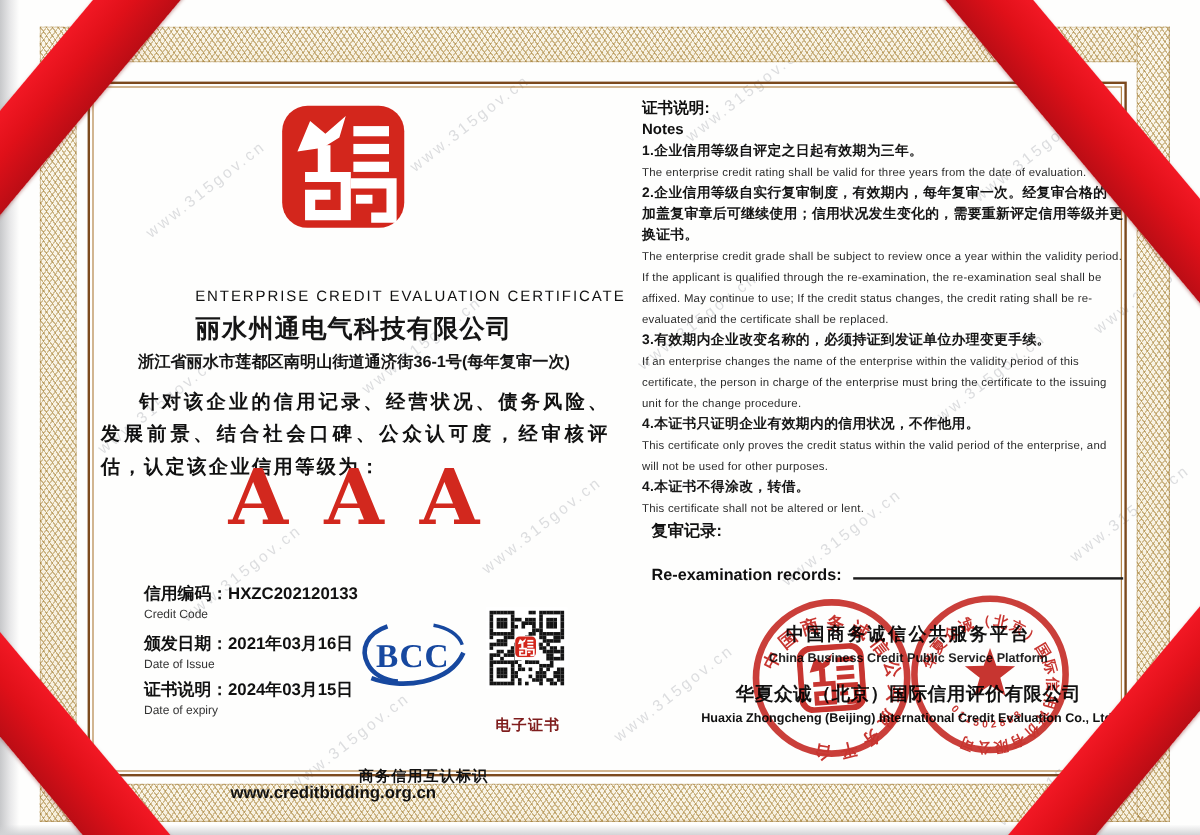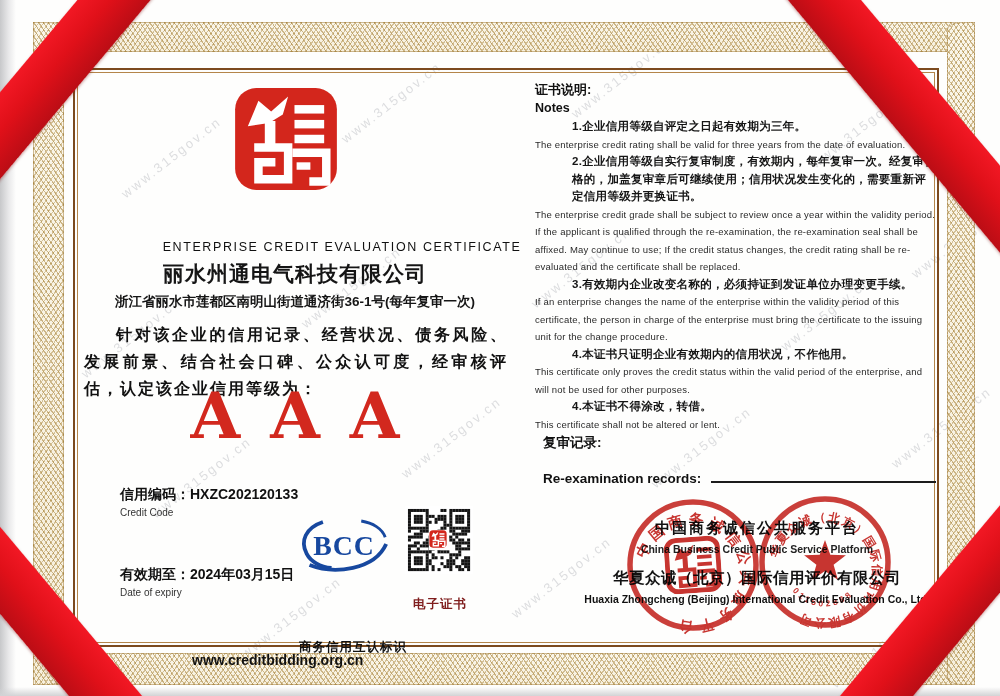--- a/index.html
+++ b/index.html
@@ -66,21 +66,21 @@
                font-weight:bold;font-size:12.5px;letter-spacing:1px;color:#111;white-space:nowrap;margin-top:43px;}
   .qr{position:absolute;left:405px;top:506px;width:68px;height:68px;background:#fff;}
   .qr svg{position:absolute;inset:0;}
   .qr-logo{position:absolute;left:24px;top:24px;width:20px;height:20px;background:#fff;padding:1px;box-sizing:border-box;}
   .qr-caption{position:absolute;left:400px;top:596px;width:80px;text-align:center;
               font-weight:bold;font-size:12.5px;letter-spacing:1px;color:#7f1d1d;white-space:nowrap;}
   
   .notes{position:absolute;left:535px;top:80px;width:402px;}
   .notes .h-cn{font-weight:bold;font-size:13px;line-height:19px;color:#111;}
   .notes .h-en{font-weight:bold;font-size:12.5px;line-height:19px;color:#111;}
-  .notes .cn{font-weight:bold;font-size:11.5px;line-height:17.5px;color:#151515;letter-spacing:.3px;margin-left:37px;}
+  .notes .cn{font-weight:bold;font-size:11.5px;line-height:17.5px;color:#151515;letter-spacing:.3px;}
   .notes .en{font-size:9.5px;line-height:17.5px;color:#2a2a2a;letter-spacing:.2px;}
   .re-exam{position:absolute;left:543px;top:434px;width:402px;}
   .re-exam .cn{font-weight:bold;font-size:13.5px;color:#111;}
   .re-exam .en{font-weight:bold;font-size:13.5px;color:#111;margin-top:18px;}
   .re-exam .line{display:inline-block;width:225px;border-bottom:2px solid #1c1c1c;height:11px;margin-left:10px;}
   
   .issuer{position:absolute;left:566px;top:519px;width:382px;text-align:center;}
   .issuer .p-cn{font-weight:bold;font-size:15px;letter-spacing:2px;color:#111;white-space:nowrap;}
   .issuer .p-en{font-size:10.5px;font-weight:600;color:#222;margin-top:5px;white-space:nowrap;}
   .issuer .c-cn{font-weight:bold;font-size:15.5px;letter-spacing:.5px;color:#111;margin-top:13px;white-space:nowrap;}
@@ -158,22 +158,26 @@
   <div class="company">丽水州通电气科技有限公司</div>
   <div class="address">浙江省丽水市莲都区南明山街道通济街36-1号(每年复审一次)</div>
 
   <div class="statement">针对该企业的信用记录、经营状况、债务风险、发展前景、结合社会口碑、公众认可度，经审核评估，认定该企业信用等级为：</div>
   <div class="rating">AAA</div>
 
   <div class="field" style="top:486px;">
     <div class="cnline"><span>信用编码：</span><span>HXZC202120133</span></div>
     <div class="enline">Credit Code</div>
   </div>
+  <div class="field" style="top:528px;">
+    <div class="cnline"><span>颁发日期：</span><span>2021年03月16日</span></div>
+    <div class="enline">Date of Issue</div>
+  </div>
   <div class="field" style="top:566px;">
-    <div class="cnline"><span>有效期至：</span><span>2024年03月15日</span></div>
+    <div class="cnline"><span>证书说明：</span><span>2024年03月15日</span></div>
     <div class="enline">Date of expiry</div>
   </div>
   <div class="url2">www.creditbidding.org.cn</div>
 
   <svg class="bcc" viewBox="0 0 96 58">
     <path d="M26,6 C8,12 2,26 9,39 C13,47 23,53 35,54" fill="none" stroke="#17489f" stroke-width="4"></path>
     <path d="M12,51 C38,61 80,56 92,29" fill="none" stroke="#17489f" stroke-width="4"></path>
     <path d="M66,5 C78,7 88,13 91,22" fill="none" stroke="#17489f" stroke-width="3"></path>
     <text x="16" y="41" font-family="Liberation Serif, serif" font-weight="bold" font-size="29" letter-spacing="1" fill="#17489f">BCC</text>
   </svg>

